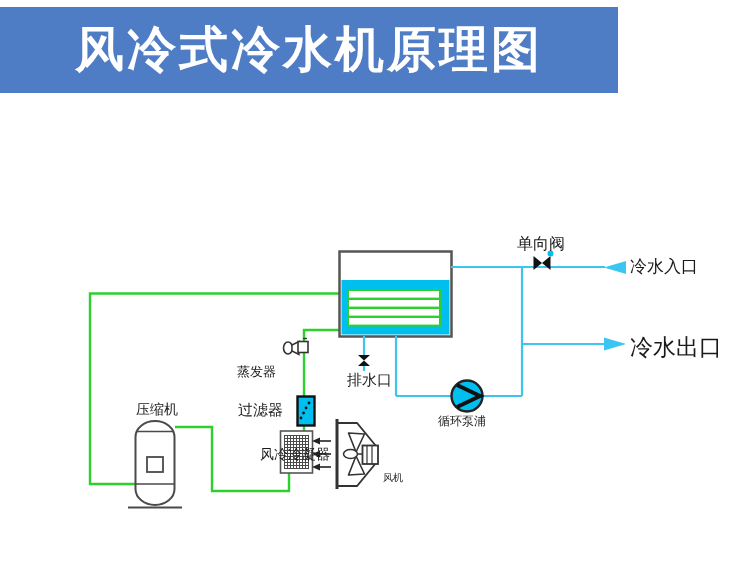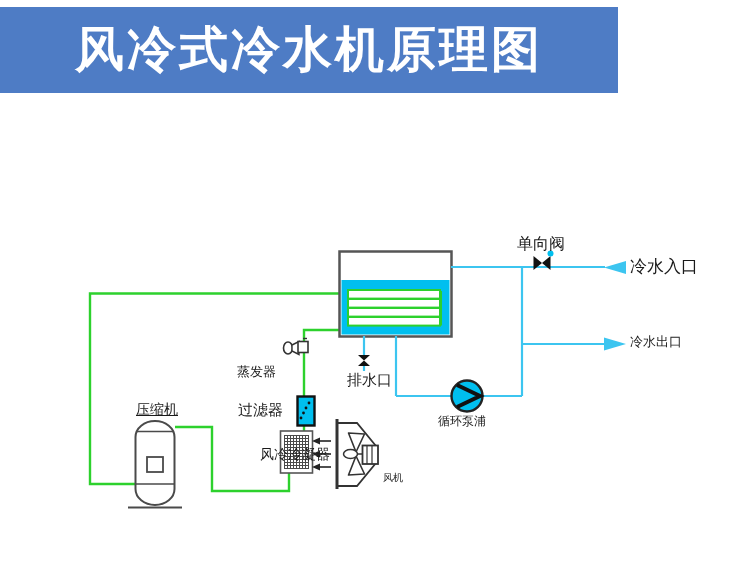--- a/index.html
+++ b/index.html
@@ -128,22 +128,22 @@
         <rect x="362.5" y="437.5" width="15.5" height="18.5" fill="#ffffff" stroke-width="1.8"></rect>
         <line x1="367" y1="438" x2="367" y2="456" stroke-width="1.2"></line>
         <line x1="372" y1="438" x2="372" y2="456" stroke-width="1.2"></line>
       </g>
     </svg>
 
     <div class="condenser-mesh"></div>
 
     <div class="lbl" style="left:517px;top:227px;font-size:16px;">单向阀</div>
     <div class="lbl" style="left:630px;top:250px;font-size:17px;">冷水入口</div>
-    <div class="lbl" style="left:630px;top:327px;font-size:13px;">冷水出口</div>
+    <div class="lbl" style="left:630px;top:327px;font-size:23px;">冷水出口</div>
     <div class="lbl" style="left:237px;top:333px;font-size:13px;margin-top:24px;">蒸发器</div>
     <div class="lbl" style="left:347px;top:364px;font-size:15px;">排水口</div>
     <div class="lbl" style="left:238px;top:394px;font-size:15px;">过滤器</div>
     <div class="lbl" style="left:212px;top:439px;font-size:14px;margin-left:48px;">风冷冷凝器</div>
     <div class="lbl" style="left:383px;top:439px;font-size:10px;margin-top:25px;">风机</div>
-    <div class="lbl" style="left:136px;top:394px;font-size:14px;text-decoration:underline;">压缩机</div>
+    <div class="lbl" style="left:136px;top:394px;font-size:14px;">压缩机</div>
     <div class="lbl" style="left:438px;top:407px;font-size:12px;">循环泵浦</div>
   </div>
 </div>
 
 </body></html>

